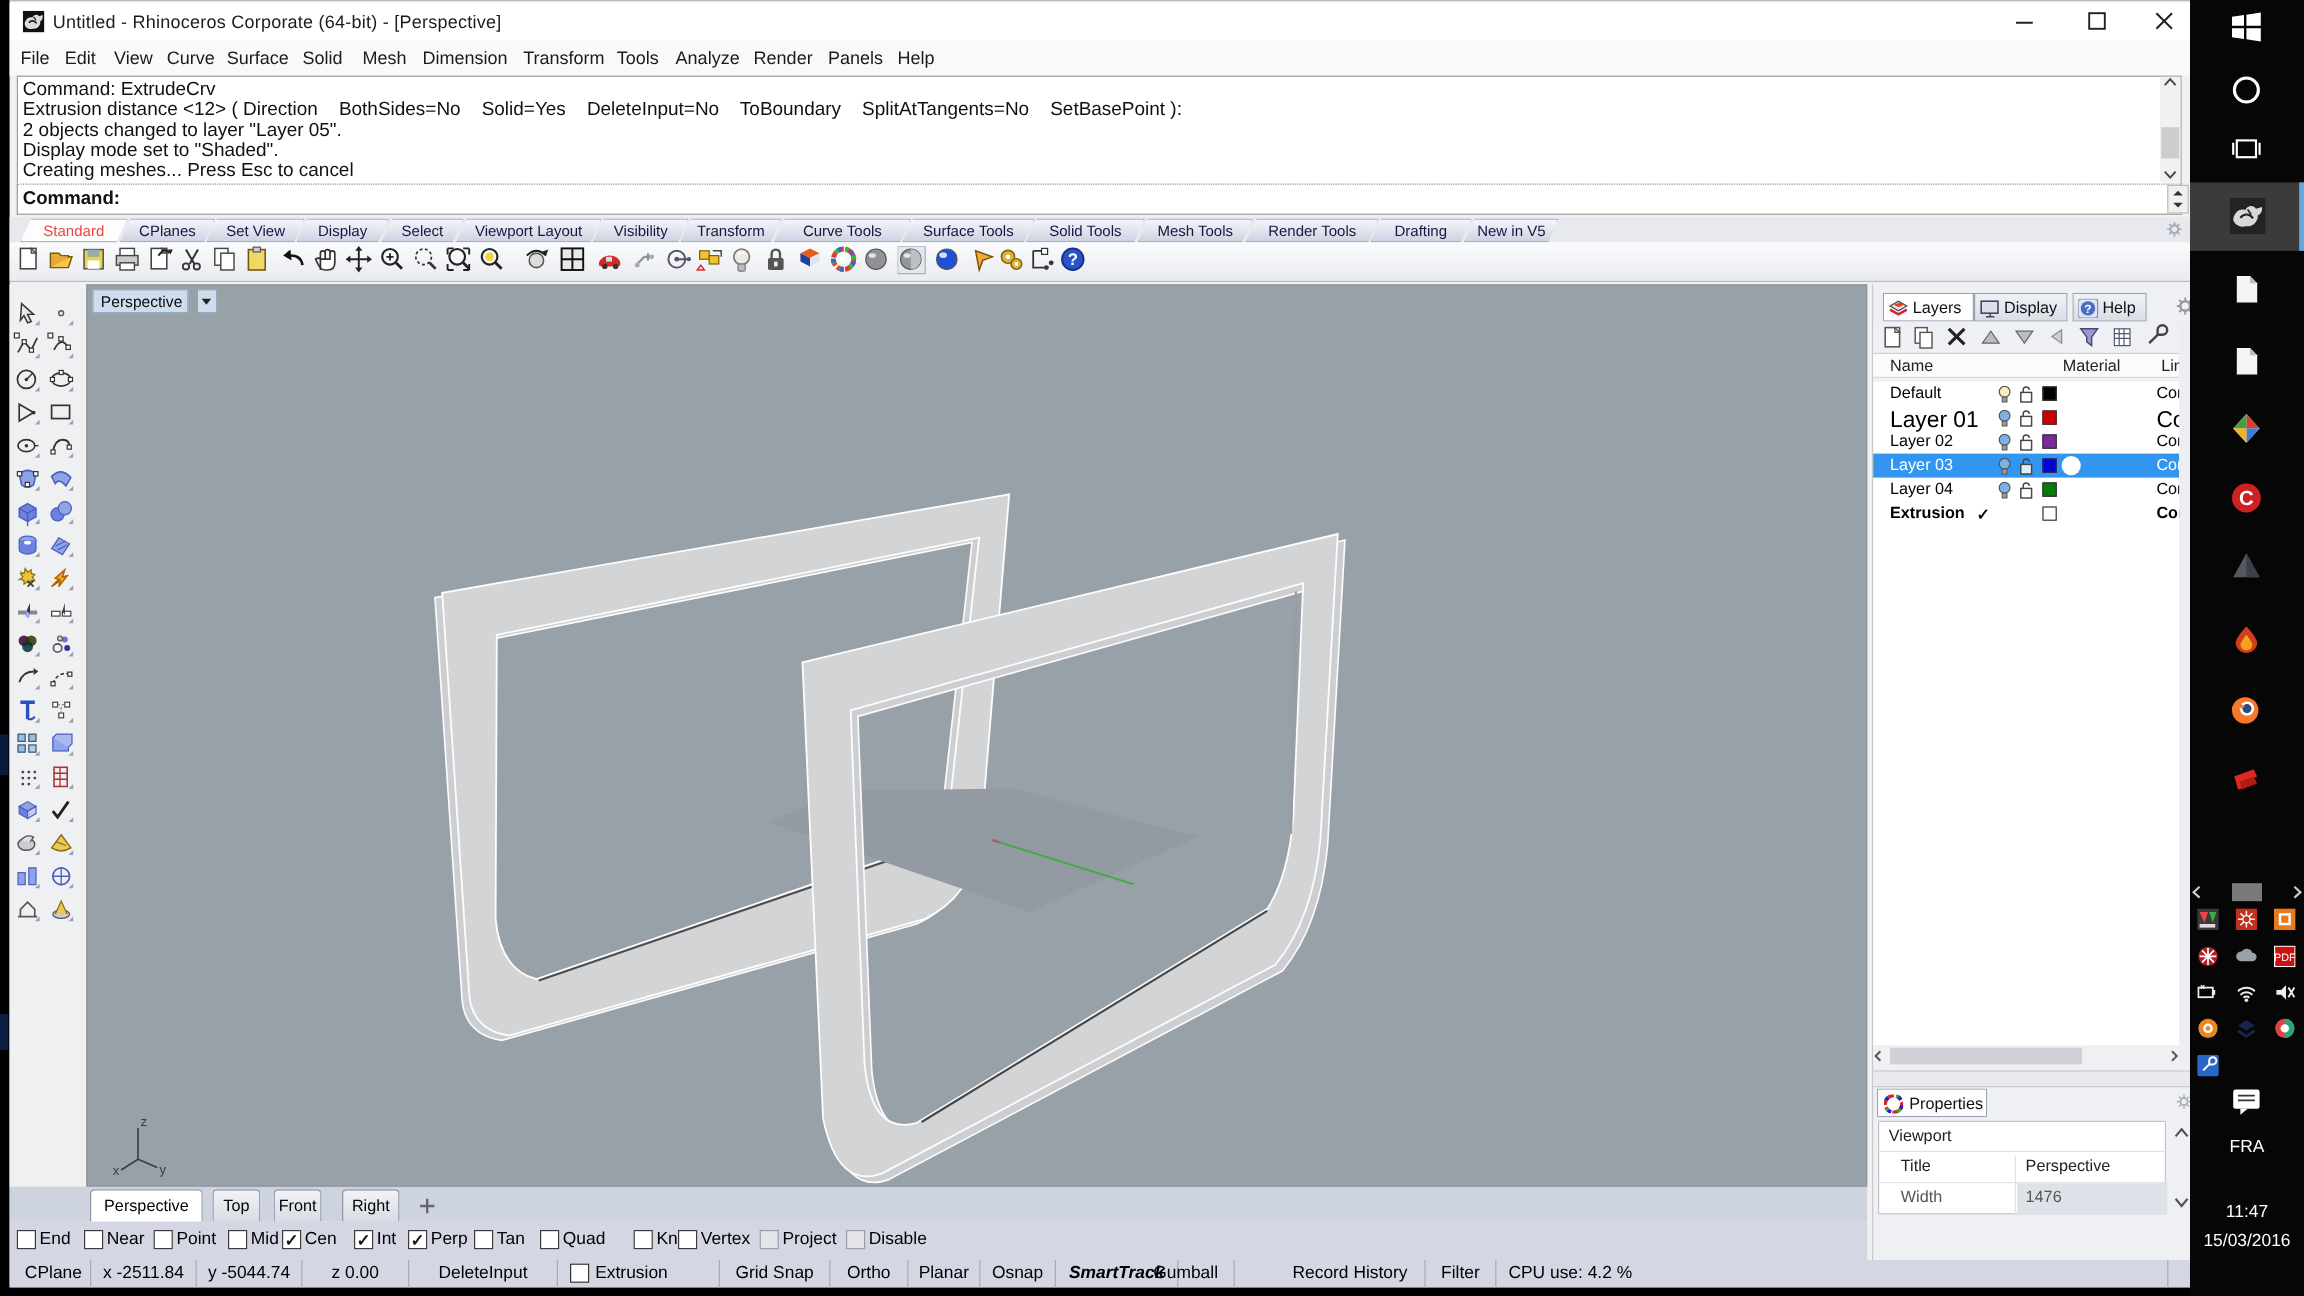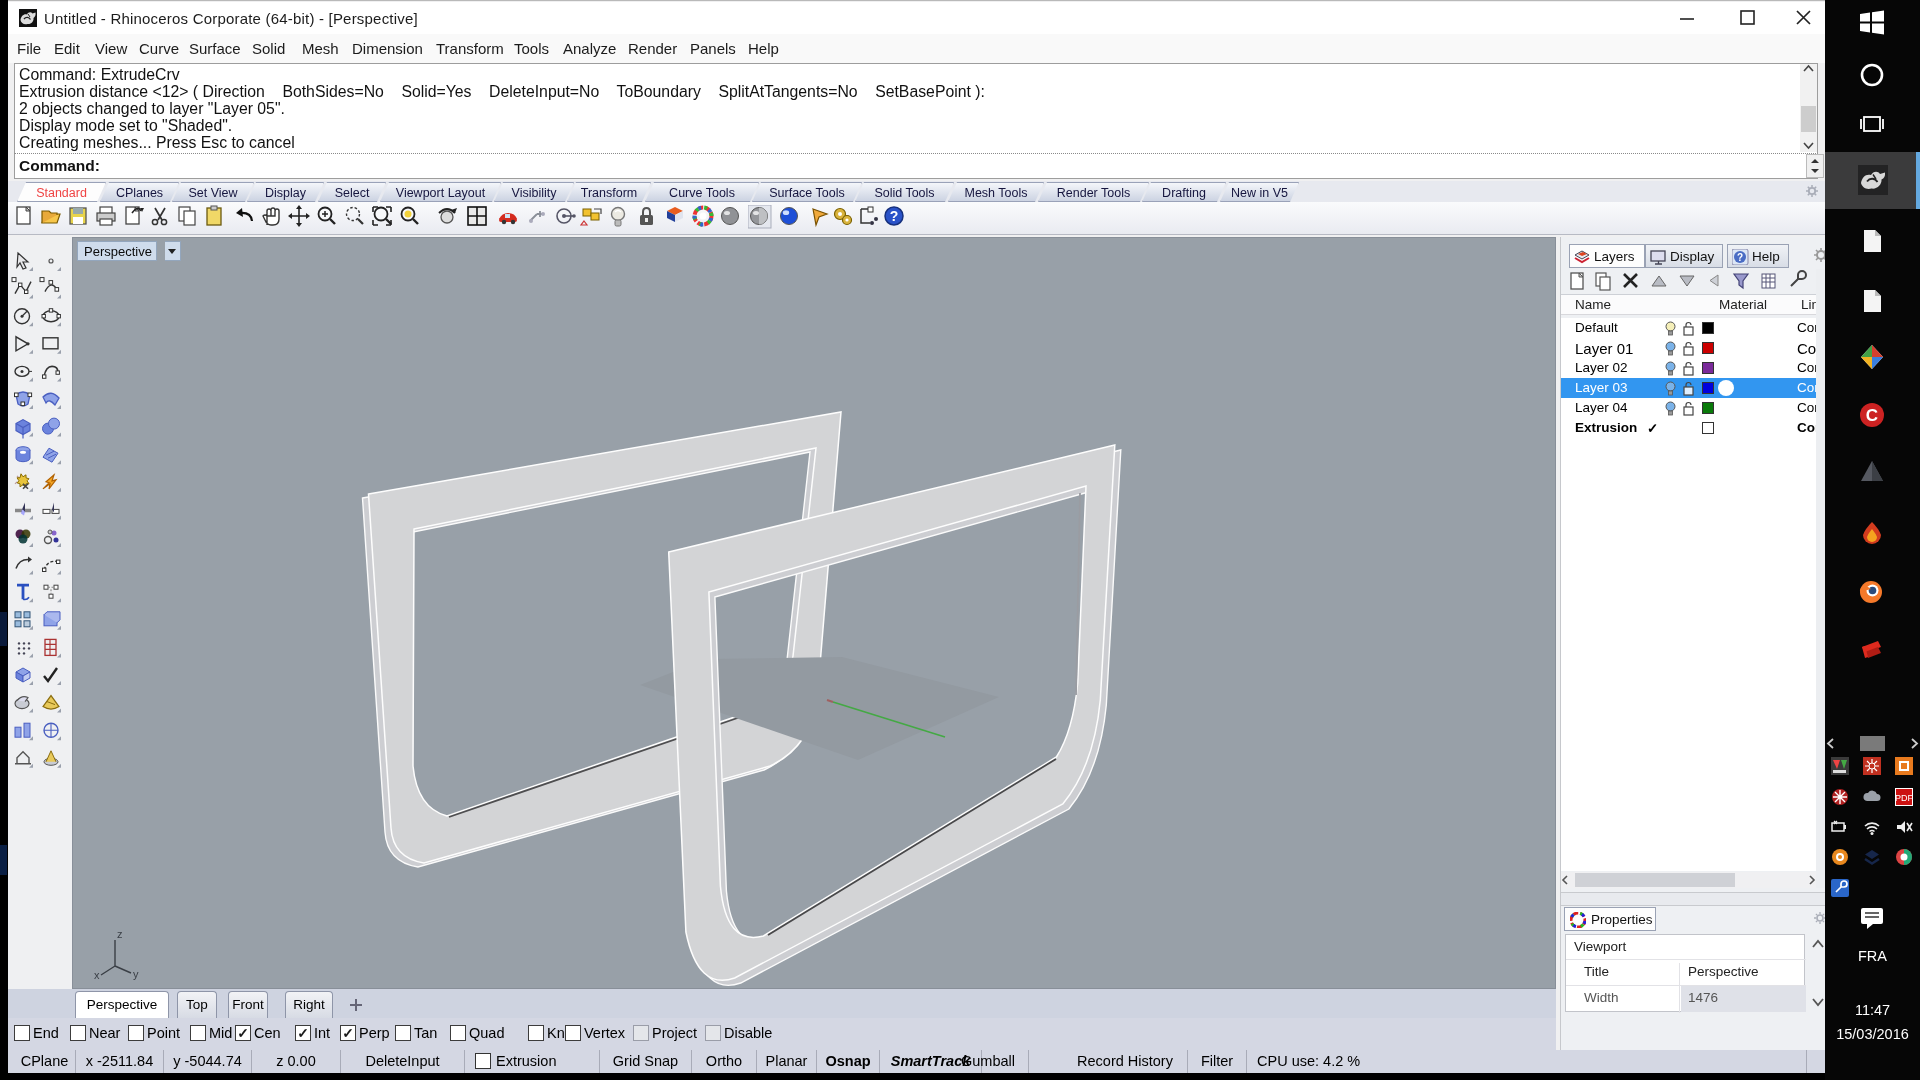--- a/index.html
+++ b/index.html
@@ -577,21 +577,21 @@
             <circle cx="6.5" cy="5.5" r="4.5" fill="#f5efb8" stroke="#555"></circle>
             <rect x="4.5" y="10" width="4" height="4" fill="#999" stroke="#555" stroke-width="0.8"></rect>
           </svg>
 <svg class="abs" style="left:121px;top:3px" width="13" height="15">
             <rect x="2" y="6" width="9" height="8" fill="#fff" stroke="#444" stroke-width="1.2"></rect>
             <path d="M4,6 v-2 a2.5,2.5 0 0 1 5,0" fill="none" stroke="#444" stroke-width="1.2"></path>
           </svg>
 <span class="abs" style="left:141px;top:4px;width:12px;height:12px;background:#000000;border:1px solid #333"></span>
 <span class="abs" style="left:236px;top:2px">Conti</span>
 </div>
-<div class="abs" style="left:0;top:20px;width:255px;height:20px;color:#000;font-size:15px">
+<div class="abs" style="left:0;top:20px;width:255px;height:20px;color:#000;font-size:19px">
 <span class="abs" style="left:14px;top:2px">Layer 01</span>
 <svg class="abs" style="left:103px;top:3px" width="13" height="15">
             <circle cx="6.5" cy="5.5" r="4.5" fill="#7ab2e8" stroke="#555"></circle>
             <rect x="4.5" y="10" width="4" height="4" fill="#999" stroke="#555" stroke-width="0.8"></rect>
           </svg>
 <svg class="abs" style="left:121px;top:3px" width="13" height="15">
             <rect x="2" y="6" width="9" height="8" fill="#fff" stroke="#444" stroke-width="1.2"></rect>
             <path d="M4,6 v-2 a2.5,2.5 0 0 1 5,0" fill="none" stroke="#444" stroke-width="1.2"></path>
           </svg>
 <span class="abs" style="left:141px;top:4px;width:12px;height:12px;background:#cc0000;border:1px solid #333"></span>
@@ -704,21 +704,21 @@
 <div id="status">
 <div class="cell" style="left:6px;width:62px;">CPlane</div>
 <div class="cell" style="left:68px;width:88px;">x -2511.84</div>
 <div class="cell" style="left:156px;width:88px;">y -5044.74</div>
 <div class="cell" style="left:244px;width:89px;">z 0.00</div>
 <div class="cell" style="left:333px;width:124px;">DeleteInput</div>
 <div class="cell" style="left:457px;width:135px;"></div>
 <div class="cell" style="left:592px;width:92px;">Grid Snap</div>
 <div class="cell" style="left:684px;width:65px;">Ortho</div>
 <div class="cell" style="left:749px;width:60px;">Planar</div>
-<div class="cell" style="left:809px;width:63px;font-weight:bold;">Osnap</div>
+<div class="cell" style="left:809px;width:63px;font-weight:normal;">Osnap</div>
 <div class="cell" style="left:872px;width:102px;font-weight:bold;font-style:italic;">SmartTrack</div>
 <div class="cell" style="left:940px;width:81px;font-weight:normal;">Gumball</div>
 <div class="cell" style="left:1055px;width:125px;">Record History</div>
 <div class="cell" style="left:1180px;width:59px;">Filter</div>
 <div class="cell" style="left:1239px;width:560px;text-align:left;padding-left:10px;">CPU use: 4.2 %</div>
 <span class="abs" style="left:467px;top:3px;width:16px;height:16px;background:#fff;border:1px solid #333"></span>
 <span class="abs" style="left:488px;top:3px">Extrusion</span>
 </div>
 </div>
 <div id="taskbar">

